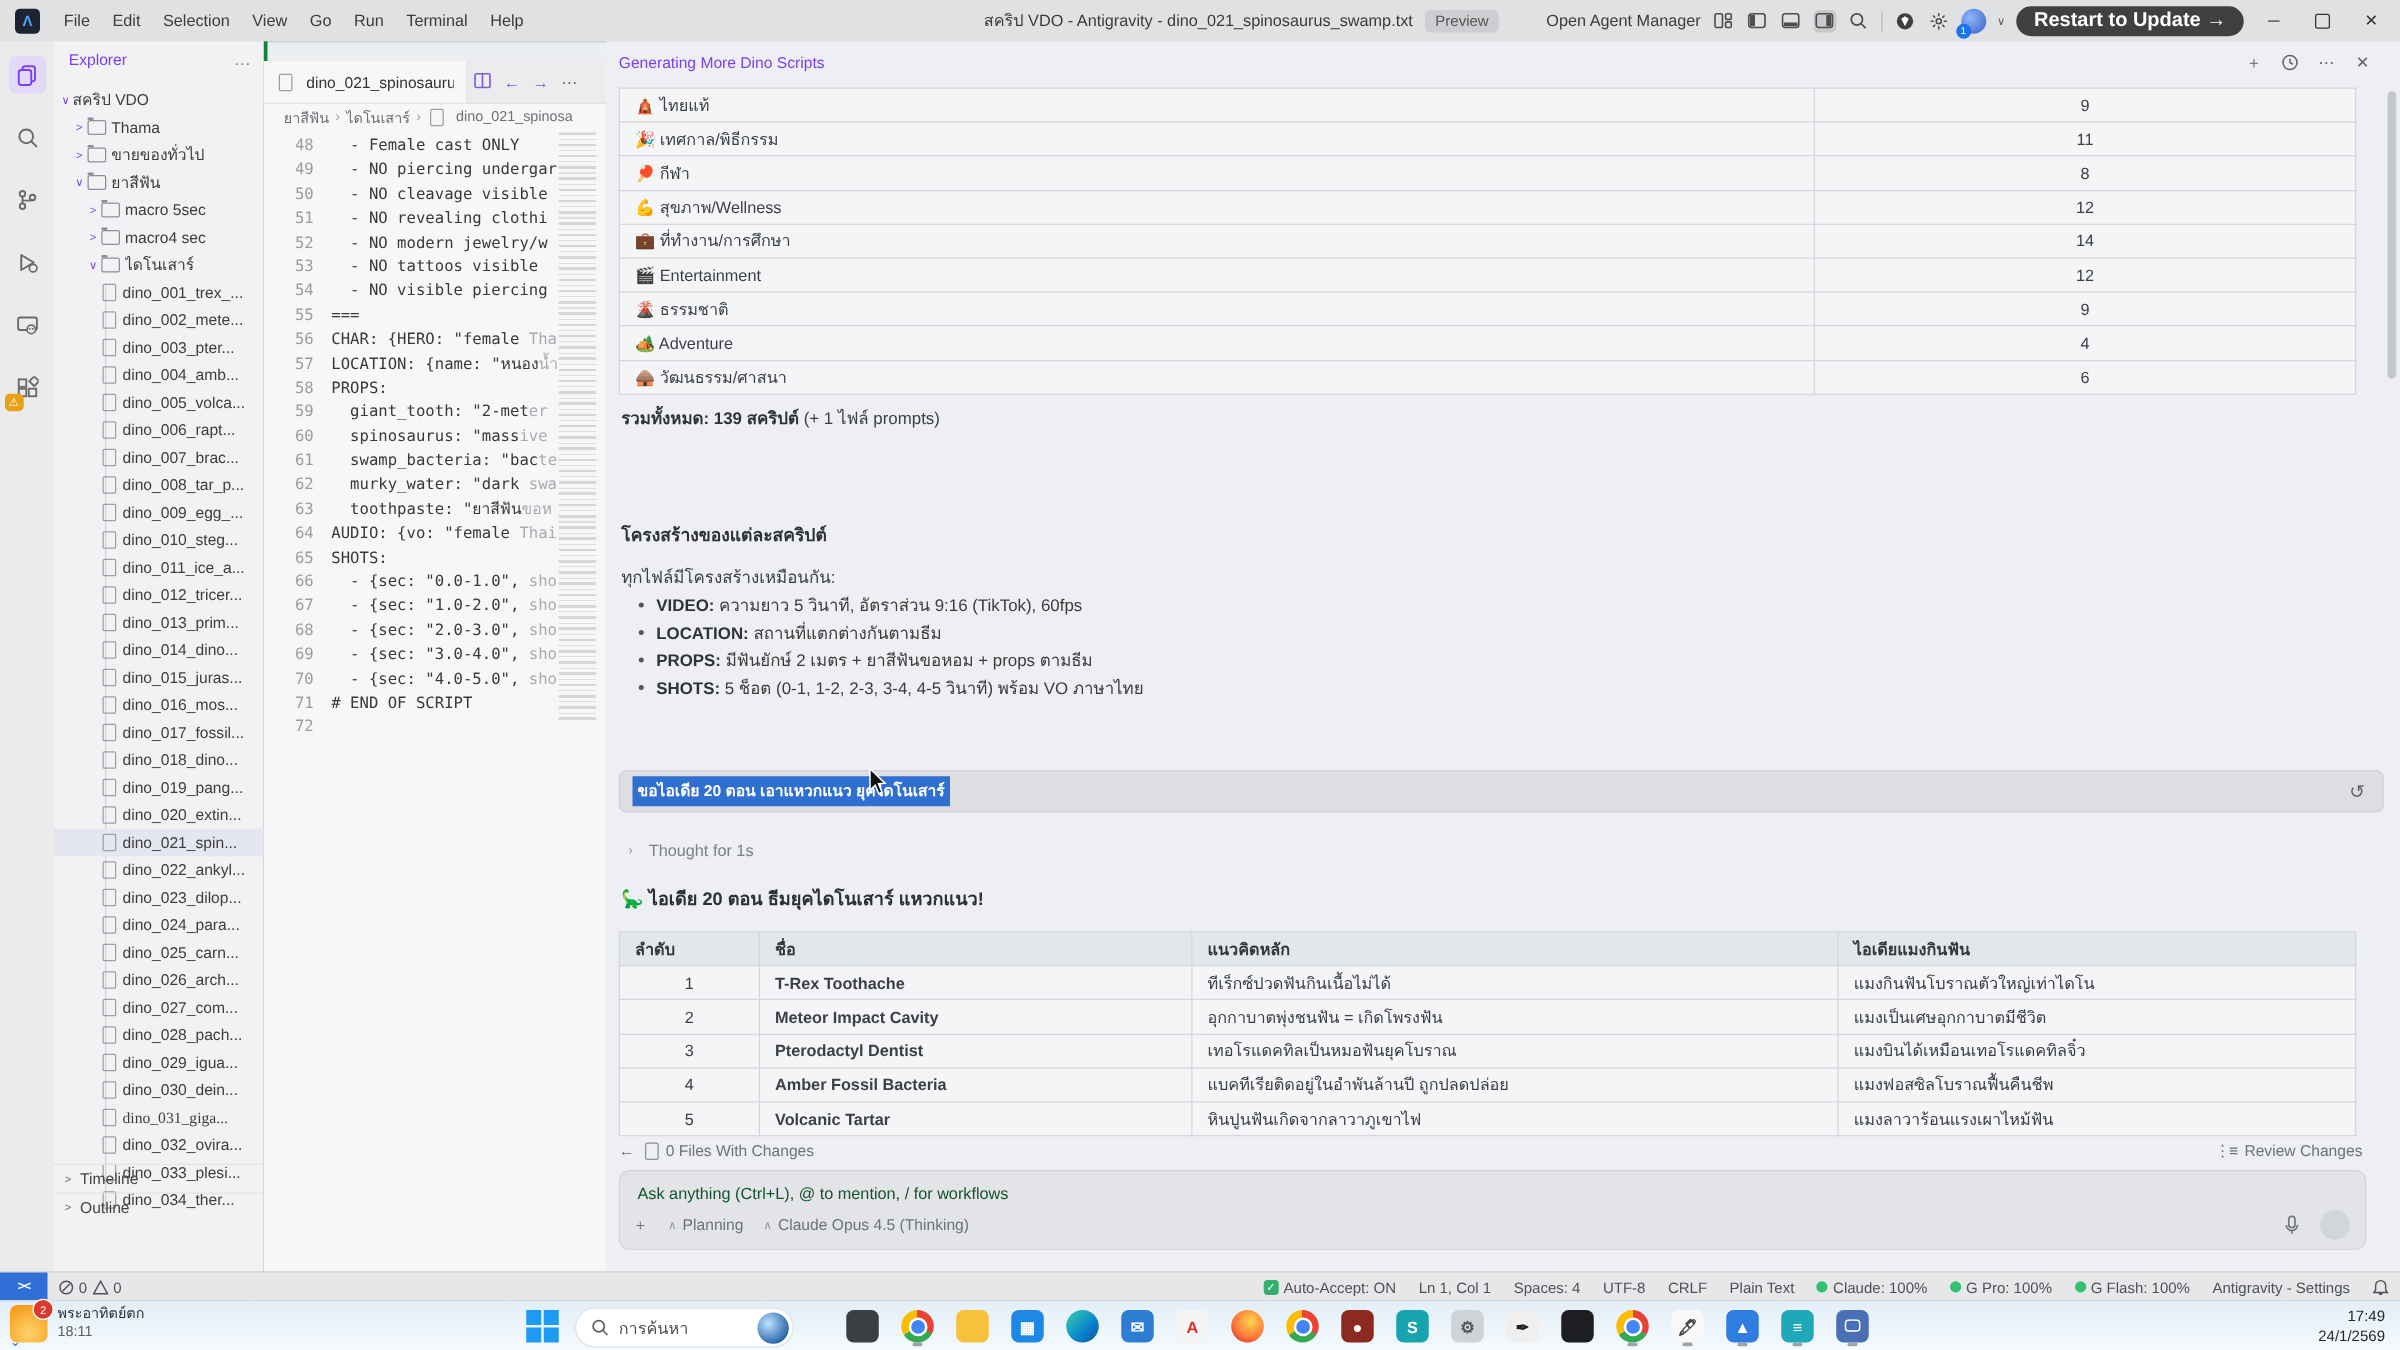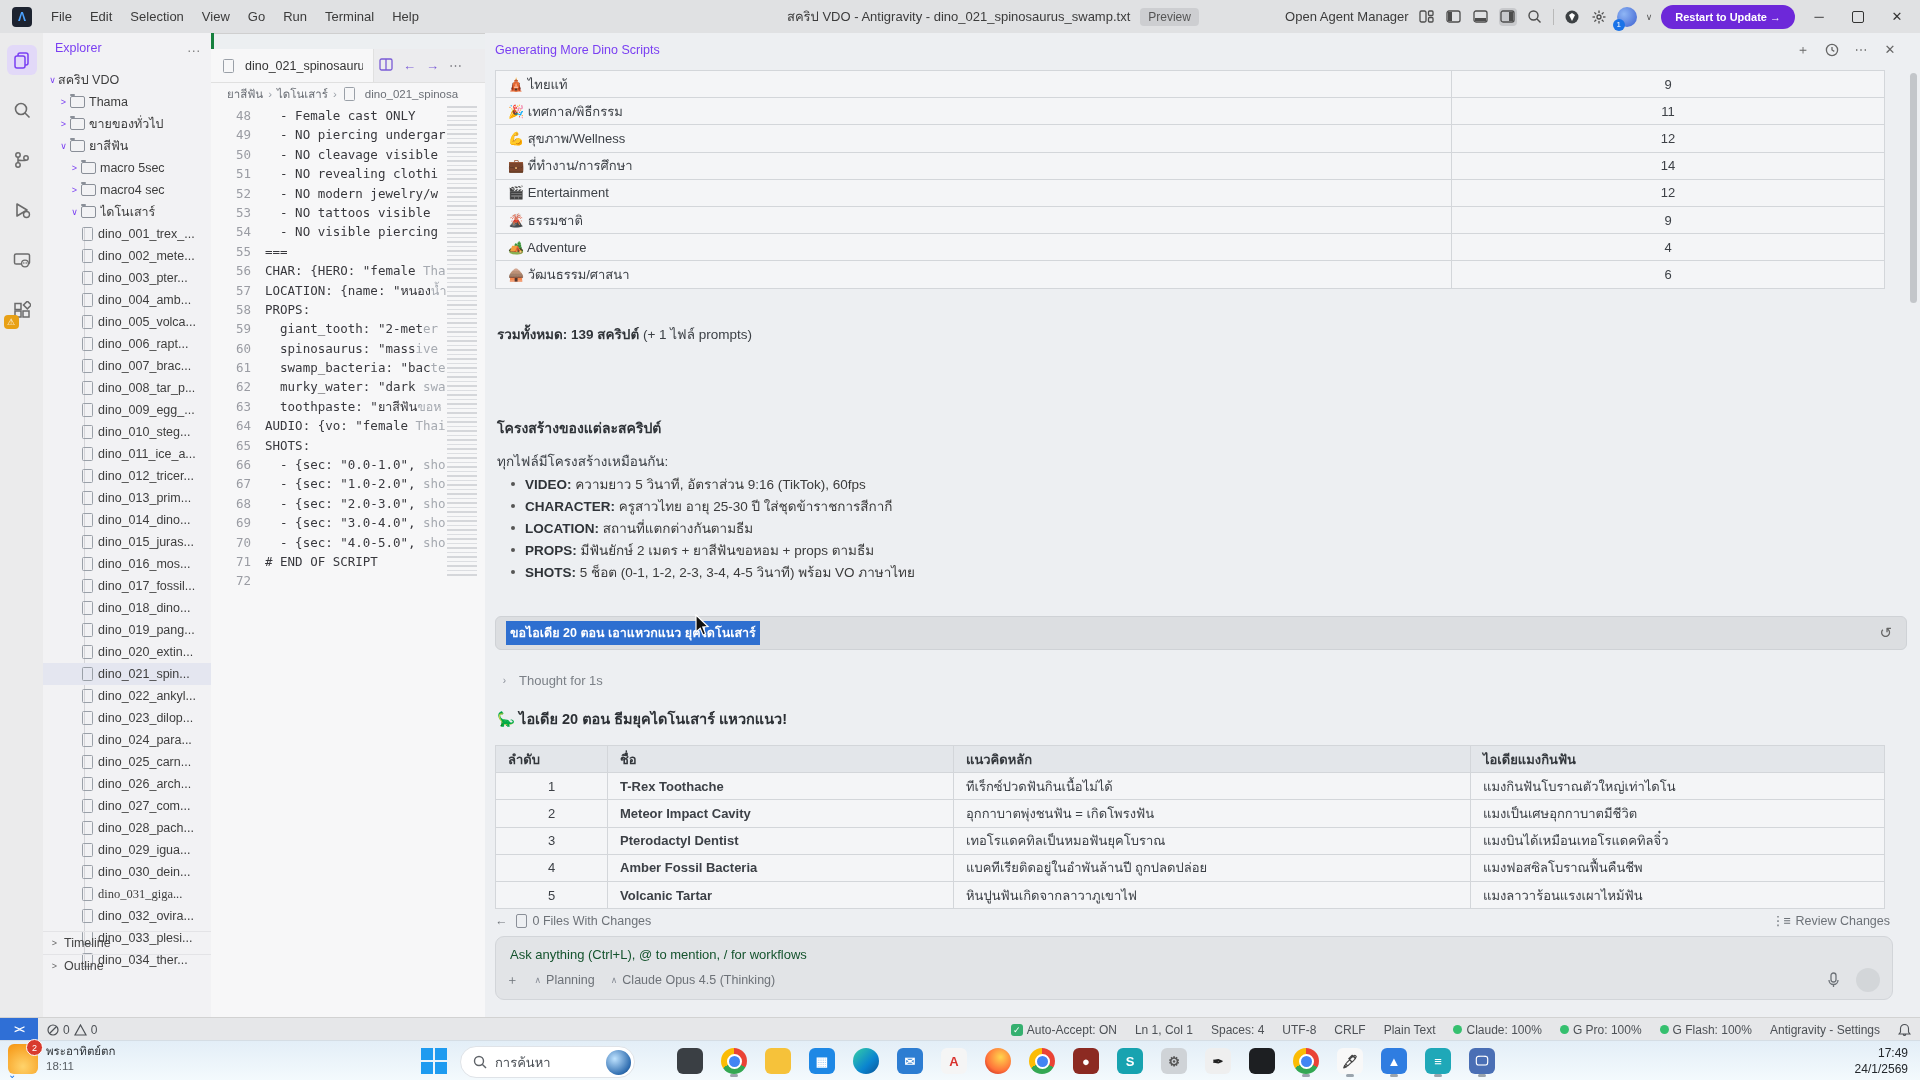--- a/index.html
+++ b/index.html
@@ -16,22 +16,22 @@
   .preview-chip{background:#cdced1;color:#555;border-radius:4px;padding:2px 8px;font-size:12px;}
   .tb-right{position:absolute;right:8px;top:0;height:33px;display:flex;align-items:center;gap:9px;}
   .tb-ic{width:18px;height:18px;display:flex;align-items:center;justify-content:center;color:#4d4d4d;}
   .tb-ic svg{display:block;}
   .lay-active{background:#c8c9cc;border-radius:4px;}
   .tb-sep{width:1px;height:16px;background:#b9b9b9;}
   .avatar{position:relative;width:20px;height:20px;border-radius:50%;
     background:radial-gradient(circle at 35% 35%,#8fb6f5,#3b5fd0);}
   .avatar .badge{position:absolute;left:-4px;bottom:-4px;width:12px;height:12px;border-radius:50%;
     background:#1a73e8;color:#fff;font-size:8px;display:flex;align-items:center;justify-content:center;}
-  .update-btn{border:none;background:#6d28d9;color:#fff;border-radius:14px;height:24px;
-    padding:0 14px;font-size:11px;font-weight:bold;font-family:inherit;text-align:center;}
+  .update-btn{border:none;background:#404040;color:#fff;border-radius:14px;height:24px;
+    padding:0 14px;font-size:16px;font-weight:bold;font-family:inherit;text-align:center;}
   .winctl{width:30px;height:26px;display:flex;align-items:center;justify-content:center;color:#333;font-size:13px;}
   .maxbox{width:10px;height:10px;border:1px solid #333;border-radius:2px;}
   
   #activitybar{position:absolute;left:0;top:33px;width:43px;height:984px;background:#ebebec;
     border-right:1px solid #dcdcdc;display:flex;flex-direction:column;align-items:center;padding-top:12px;gap:20px;}
   .ab-ic{position:relative;width:30px;height:30px;border-radius:6px;display:flex;align-items:center;justify-content:center;color:#6b6b6b;}
   .ab-active{color:#7a3ff2;background:#e2d9f8;}
   .ab-badge{position:absolute;left:-3px;bottom:-4px;width:15px;height:14px;border-radius:4px;background:#e8a116;
     color:#fff;font-size:9px;display:flex;align-items:center;justify-content:center;}
   
@@ -610,20 +610,24 @@
       <tbody>
           <tr>
             <td><span>🛕 </span>ไทยแท้</td>
             <td class="cnt">9</td>
           </tr>
           <tr>
             <td><span>🎉 </span>เทศกาล/พิธีกรรม</td>
             <td class="cnt">11</td>
           </tr>
           <tr>
+            <td><span>🏓 </span>กีฬา</td>
+            <td class="cnt">8</td>
+          </tr>
+          <tr>
             <td><span>💪 </span>สุขภาพ/Wellness</td>
             <td class="cnt">12</td>
           </tr>
           <tr>
             <td><span>💼 </span>ที่ทำงาน/การศึกษา</td>
             <td class="cnt">14</td>
           </tr>
           <tr>
             <td><span>🎬 </span>Entertainment</td>
             <td class="cnt">12</td>
@@ -646,24 +650,20 @@
     <div class="chat-line" style="top:290px;">
       <span class="bold">รวมทั้งหมด: 139 สคริปต์</span><span> (+ 1 ไฟล์ prompts)</span>
     </div>
 
     <div class="chat-line bold" style="top:384px;font-size:14px;">โครงสร้างของแต่ละสคริปต์</div>
     <div class="chat-line" style="top:417px;">ทุกไฟล์มีโครงสร้างเหมือนกัน:</div>
     <div class="bullets">
         <div class="bullet">
           <span class="dot"></span>
           <span><span class="bold">VIDEO:</span><span class="rest"> ความยาว 5 วินาที, อัตราส่วน 9:16 (TikTok), 60fps</span></span>
-        </div>
-        <div class="bullet">
-          <span class="dot"></span>
-          <span><span class="bold">CHARACTER:</span><span class="rest"> ครูสาวไทย อายุ 25-30 ปี ใส่ชุดข้าราชการสีกากี</span></span>
         </div>
         <div class="bullet">
           <span class="dot"></span>
           <span><span class="bold">LOCATION:</span><span class="rest"> สถานที่แตกต่างกันตามธีม</span></span>
         </div>
         <div class="bullet">
           <span class="dot"></span>
           <span><span class="bold">PROPS:</span><span class="rest"> มีฟันยักษ์ 2 เมตร + ยาสีฟันขอหอม + props ตามธีม</span></span>
         </div>
         <div class="bullet">

